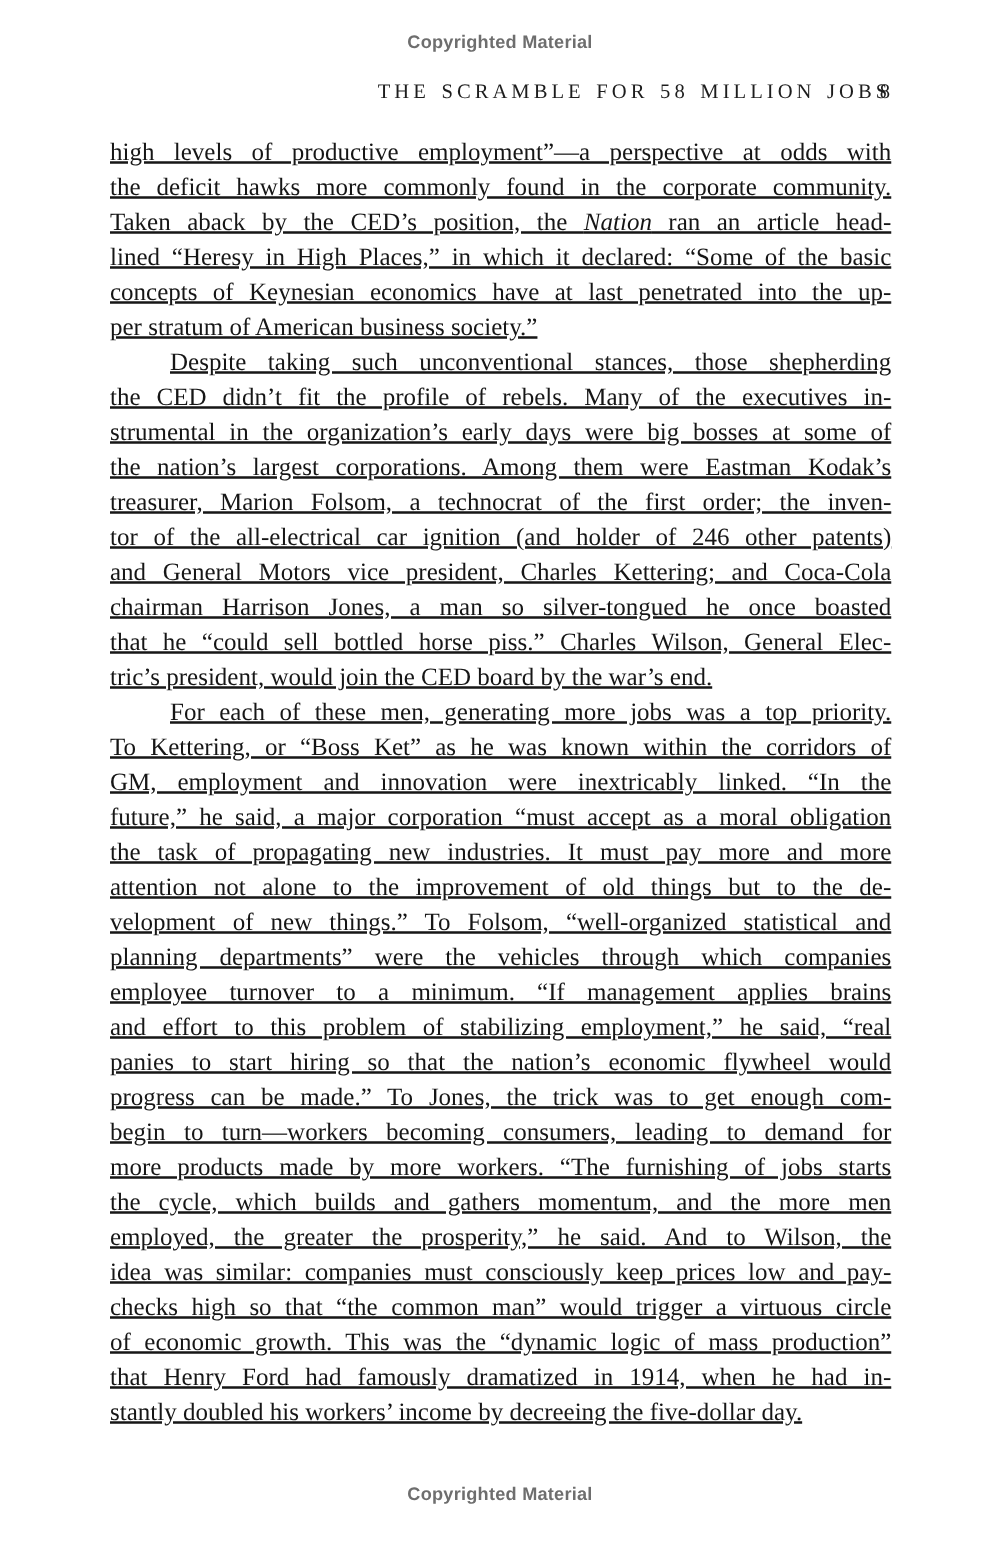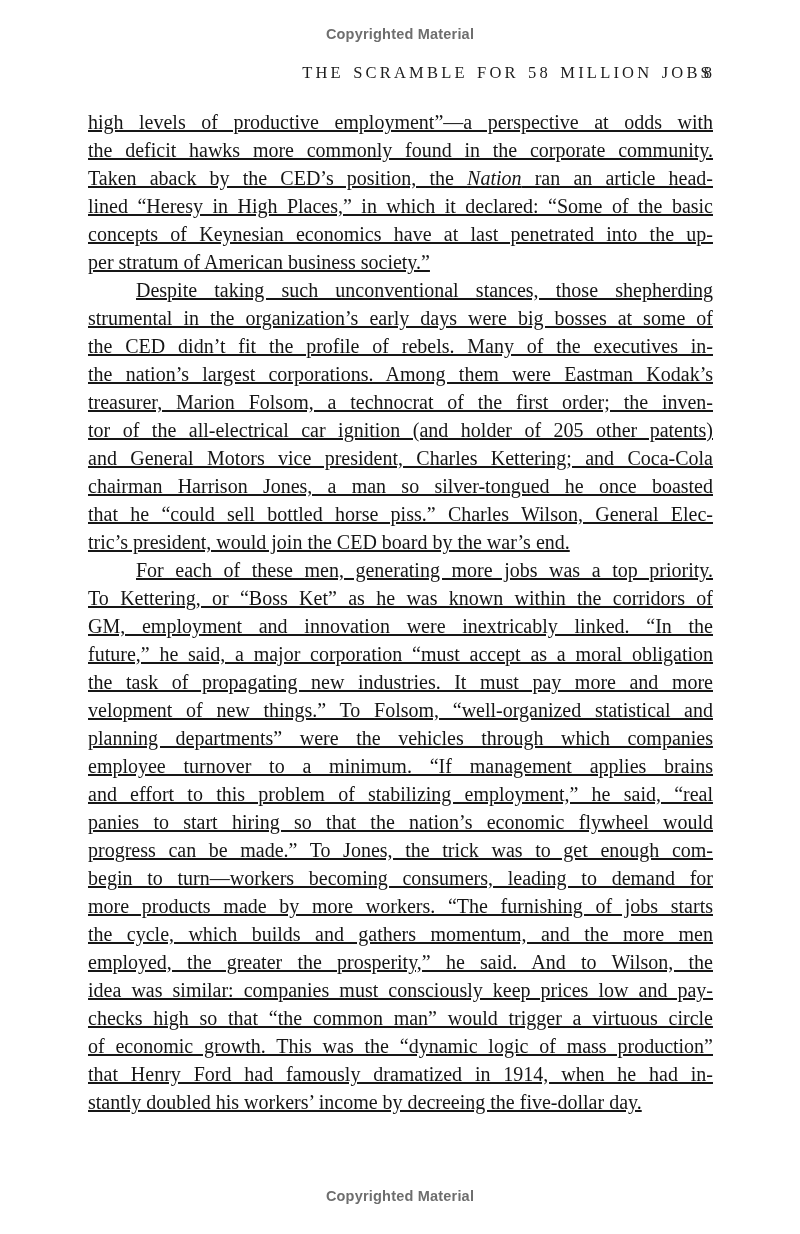--- a/index.html
+++ b/index.html
@@ -88,36 +88,37 @@
       <div>
         <div class="line">high levels of productive employment”—a perspective at odds with</div>
         <div class="line">the deficit hawks more commonly found in the corporate community.</div>
         <div class="line">Taken aback by the CED’s position, the <i>Nation</i> ran an article head-</div>
         <div class="line">lined “Heresy in High Places,” in which it declared: “Some of the basic</div>
         <div class="line">concepts of Keynesian economics have at last penetrated into the up-</div>
         <div class="line para-end">per stratum of American business society.”</div>
       </div>
       <div>
         <div class="line indent">Despite taking such unconventional stances, those shepherding</div>
+        <div class="line">the CED didn’t fit the profile of rebels. Many of the executives in-</div>
         <div class="line">strumental in the organization’s early days were big bosses at some of</div>
-        <div class="line">the CED didn’t fit the profile of rebels. Many of the executives in-</div>
         <div class="line">the nation’s largest corporations. Among them were Eastman Kodak’s</div>
         <div class="line">treasurer, Marion Folsom, a technocrat of the first order; the inven-</div>
-        <div class="line">tor of the all-electrical car ignition (and holder of 205 other patents)</div>
+        <div class="line">tor of the all-electrical car ignition (and holder of 246 other patents)</div>
         <div class="line">and General Motors vice president, Charles Kettering; and Coca-Cola</div>
         <div class="line">chairman Harrison Jones, a man so silver-tongued he once boasted</div>
         <div class="line">that he “could sell bottled horse piss.” Charles Wilson, General Elec-</div>
         <div class="line para-end">tric’s president, would join the CED board by the war’s end.</div>
       </div>
       <div>
         <div class="line indent">For each of these men, generating more jobs was a top priority.</div>
         <div class="line">To Kettering, or “Boss Ket” as he was known within the corridors of</div>
         <div class="line">GM, employment and innovation were inextricably linked. “In the</div>
         <div class="line">future,” he said, a major corporation “must accept as a moral obligation</div>
         <div class="line">the task of propagating new industries. It must pay more and more</div>
+        <div class="line">attention not alone to the improvement of old things but to the de-</div>
         <div class="line">velopment of new things.” To Folsom, “well-organized statistical and</div>
         <div class="line">planning departments” were the vehicles through which companies</div>
         <div class="line">employee turnover to a minimum. “If management applies brains</div>
         <div class="line">and effort to this problem of stabilizing employment,” he said, “real</div>
         <div class="line">panies to start hiring so that the nation’s economic flywheel would</div>
         <div class="line">progress can be made.” To Jones, the trick was to get enough com-</div>
         <div class="line">begin to turn—workers becoming consumers, leading to demand for</div>
         <div class="line">more products made by more workers. “The furnishing of jobs starts</div>
         <div class="line">the cycle, which builds and gathers momentum, and the more men</div>
         <div class="line">employed, the greater the prosperity,” he said. And to Wilson, the</div>

